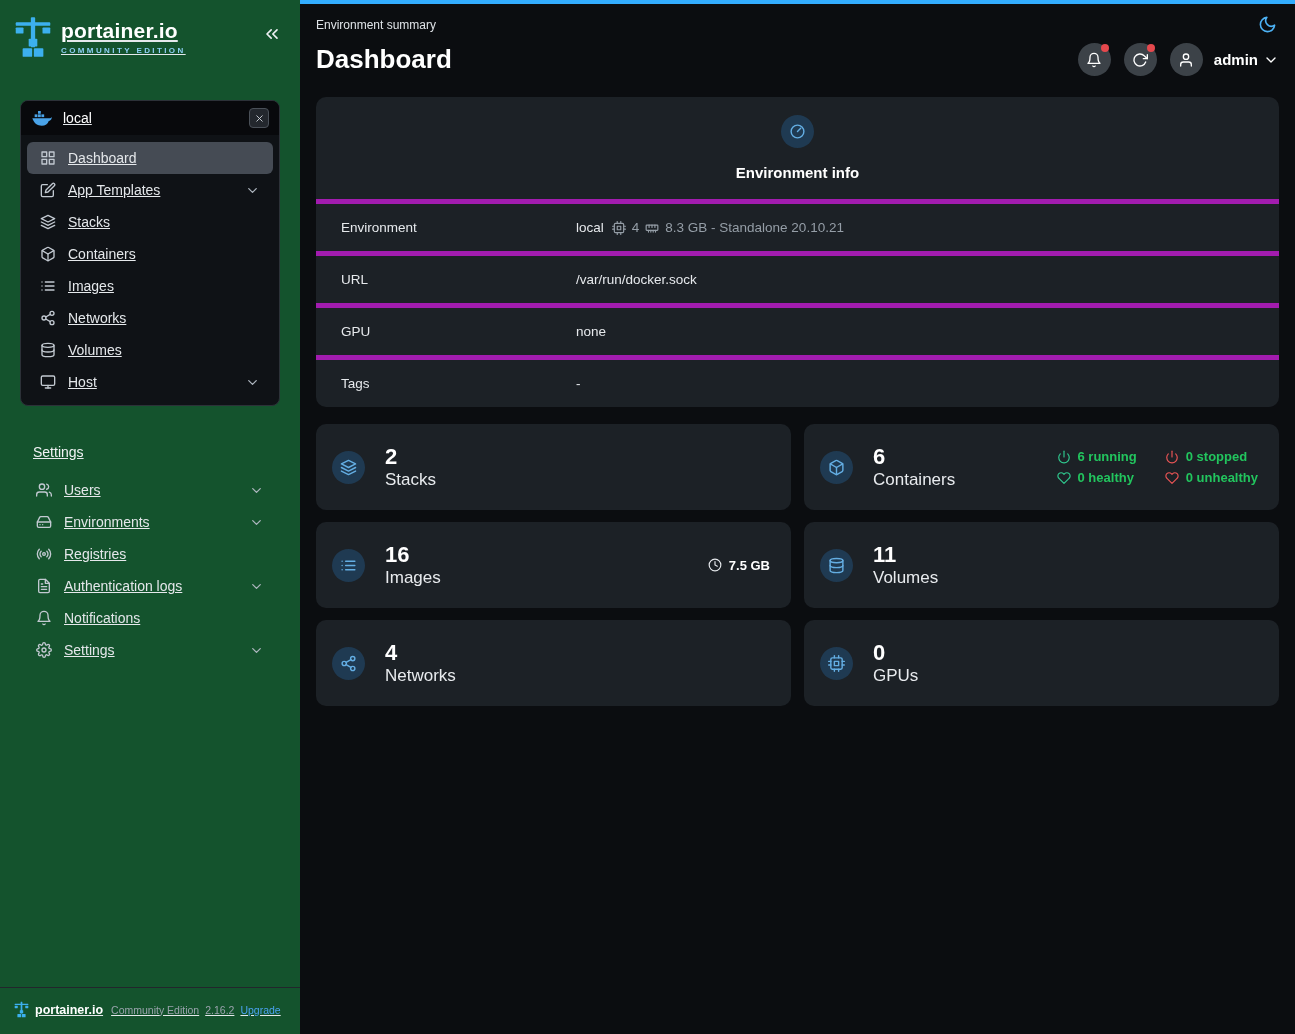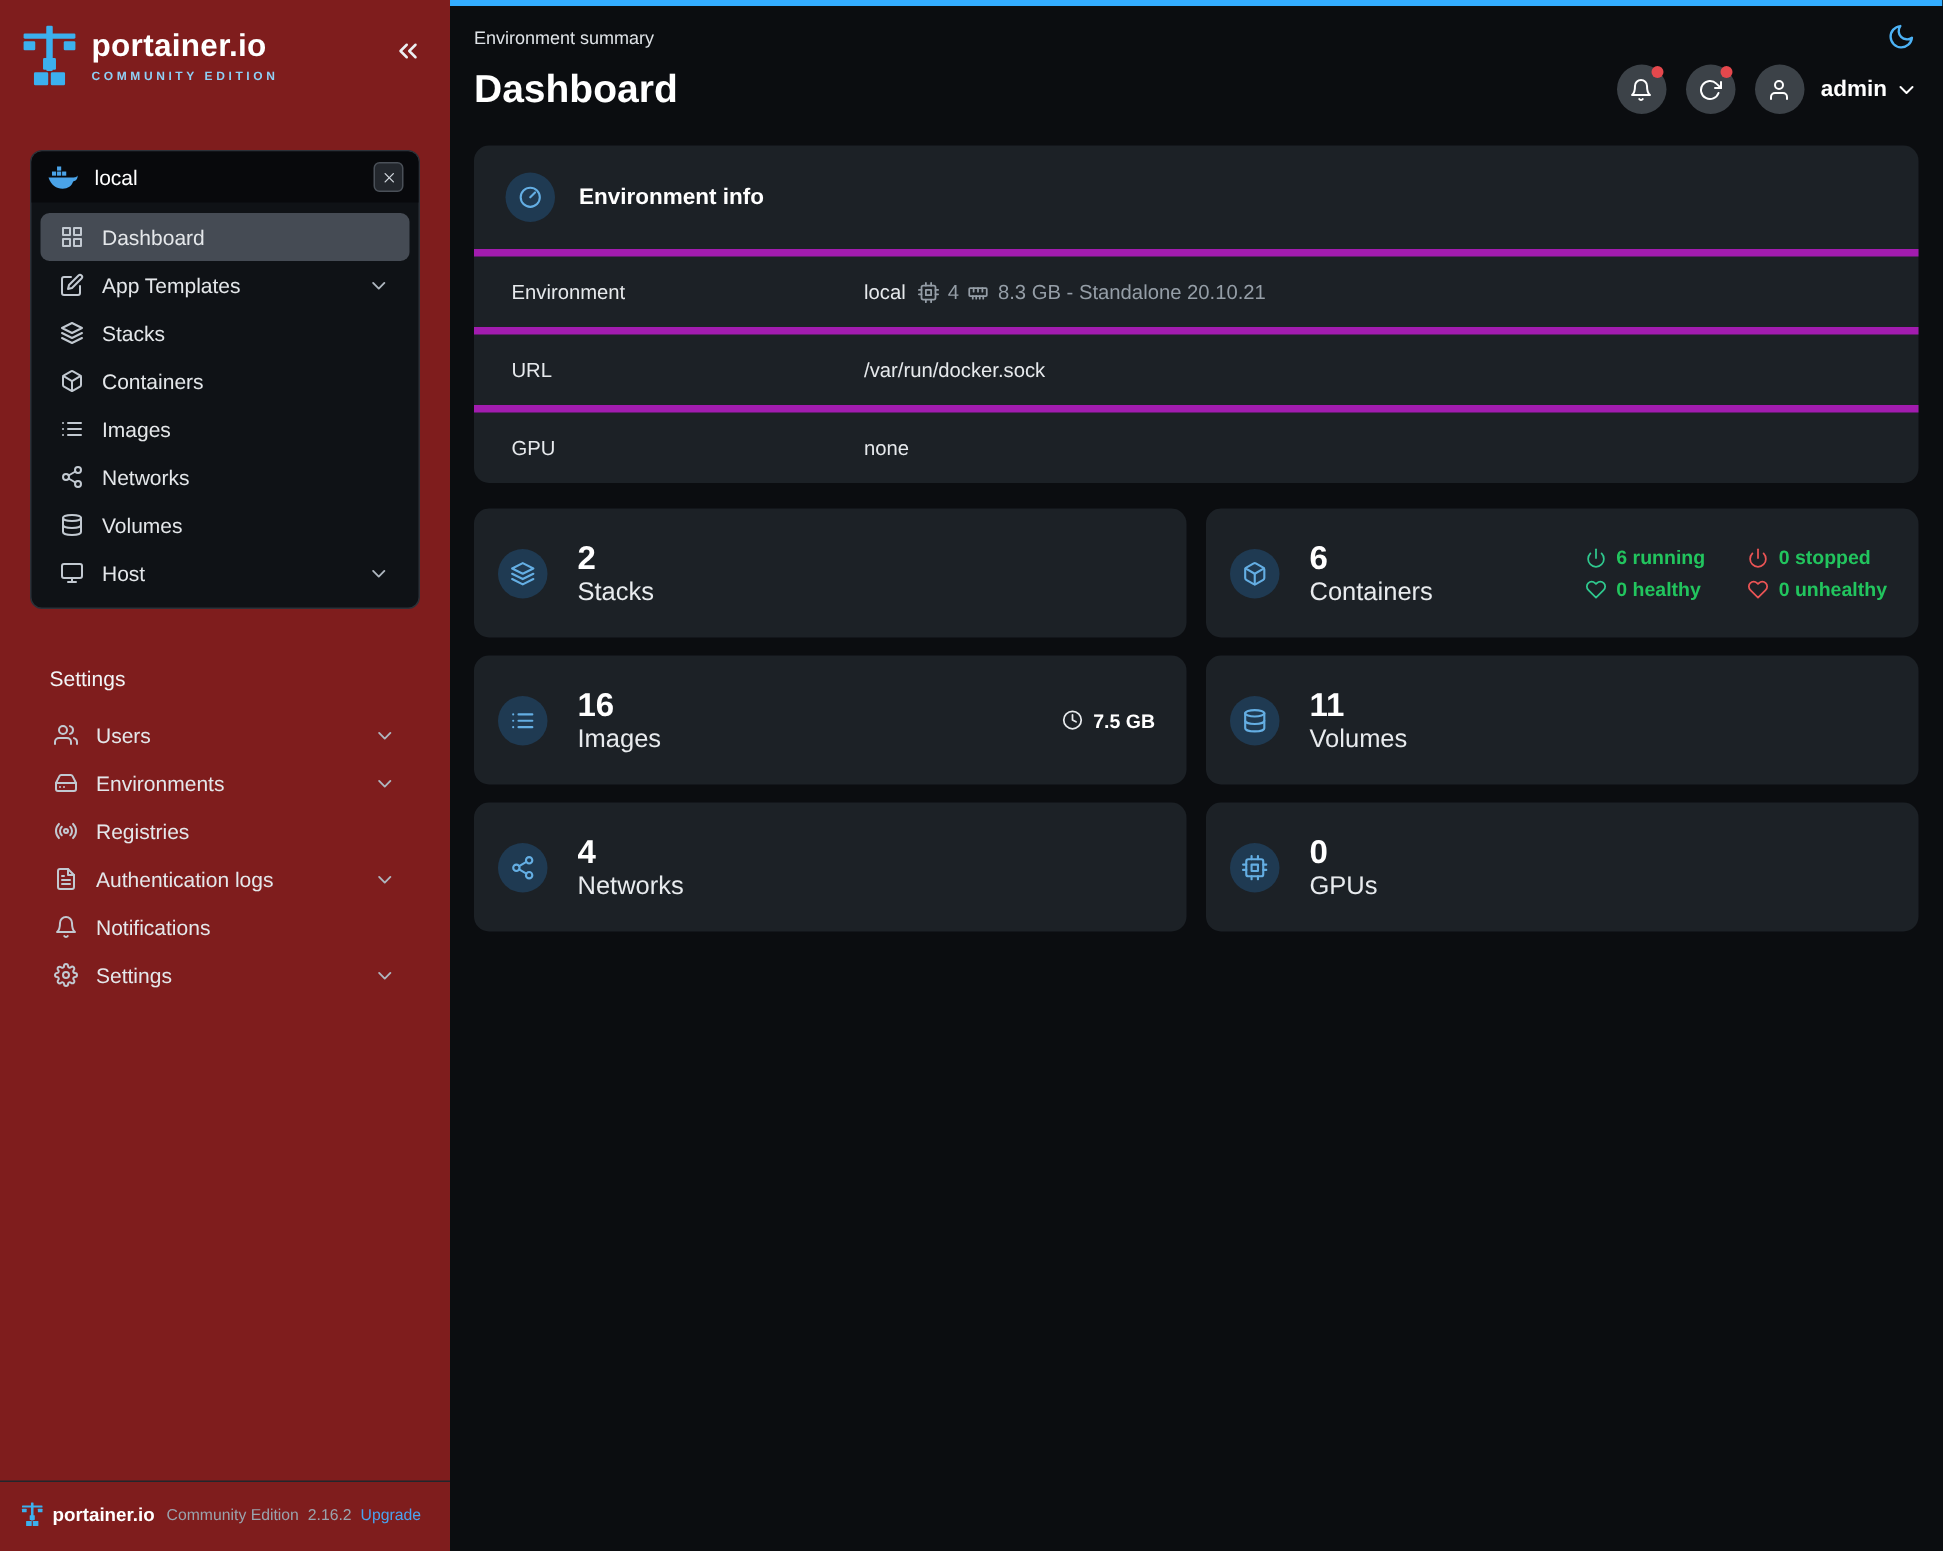--- a/index.html
+++ b/index.html
@@ -7,23 +7,24 @@
   body {
     font-family: "Liberation Sans", sans-serif;
     background: #0b0d10;
     color: #e6e9ec;
   }
   .app { display: flex; width: 1295px; height: 1034px; }
 
   
   .sidebar {
     width: 300px; min-width: 300px; height: 100%;
-    background: #7f1d1d;
+    background: #14532d;
     display: flex; flex-direction: column;
     position: relative;
+    text-decoration: underline;
   }
   .side-top { display: flex; align-items: flex-start; justify-content: space-between; padding: 16px 18px 0 14px; }
   .brand { display: flex; align-items: center; gap: 9px; cursor: pointer; }
   .logo-svg { width: 38px; height: 42px; color: #3cb0ee; }
   .brand-name { font-size: 21px; font-weight: 700; color: #ffffff; letter-spacing: .2px; }
   .brand-sub { font-size: 8px; color: #8fd0f5; letter-spacing: 2.4px; margin-top: 3px; font-weight: 600; }
   .collapse-btn { background: transparent; border: none; color: #eceff2; margin-top: 8px; cursor: pointer; }
   .collapse-btn .ic { width: 20px; height: 20px; }
 
   .side-item {
@@ -80,21 +81,21 @@
     background: #3c4248; border: none; color: #ffffff;
     position: relative; display: flex; align-items: center; justify-content: center;
     margin-left: 13px; cursor: pointer;
   }
   .icon-btn .ic, .avatar .ic { width: 16px; height: 16px; }
   .dot { position: absolute; top: 1px; right: 2px; width: 8px; height: 8px; border-radius: 50%; background: #e5484d; }
   .username { font-weight: 700; font-size: 15px; margin: 0 5px 0 11px; color: #ffffff; cursor: pointer; }
   .chev { width: 16px; height: 16px; color: #ffffff; cursor: pointer; }
 
   .panel { margin: 21px 16px 17px; background: #1c2126; border-radius: 10px; }
-  .panel-header { display: flex; align-items: center; gap: 16px; padding: 18px 21px; }
+  .panel-header { display: flex; align-items: center; gap: 16px; padding: 18px 21px; flex-direction: column; }
   .icon-circle {
     width: 33px; height: 33px; min-width: 33px; border-radius: 50%;
     background: #1f3a52; color: #64aee3;
     display: flex; align-items: center; justify-content: center;
   }
   .icon-circle .ic { width: 17px; height: 17px; }
   .panel-title { font-weight: 700; font-size: 15px; color: #ffffff; }
   .info-row { display: flex; align-items: center; padding: 16px 25px; border-top: 5px solid #a21caf; font-size: 13.5px; }
   .info-label { width: 235px; min-width: 235px; color: #e6e9ec; }
   .info-value { display: flex; align-items: center; gap: 8px; color: #e6e9ec; }
@@ -482,20 +483,24 @@
           </span>
         </div>
       </div>
       <div class="info-row">
         <div class="info-label">URL</div>
         <div class="info-value">/var/run/docker.sock</div>
       </div>
       <div class="info-row">
         <div class="info-label">GPU</div>
         <div class="info-value">none</div>
+      </div>
+      <div class="info-row">
+        <div class="info-label">Tags</div>
+        <div class="info-value">-</div>
       </div>
     </section>
 
     <section class="cards">
 
       <div class="card">
         <span class="icon-circle">
           <span class="ic">
               <svg viewBox="0 0 24 24" fill="none" stroke="currentColor" stroke-width="2" stroke-linecap="round" stroke-linejoin="round">
                 <polygon points="12 2 2 7 12 12 22 7 12 2"></polygon>

